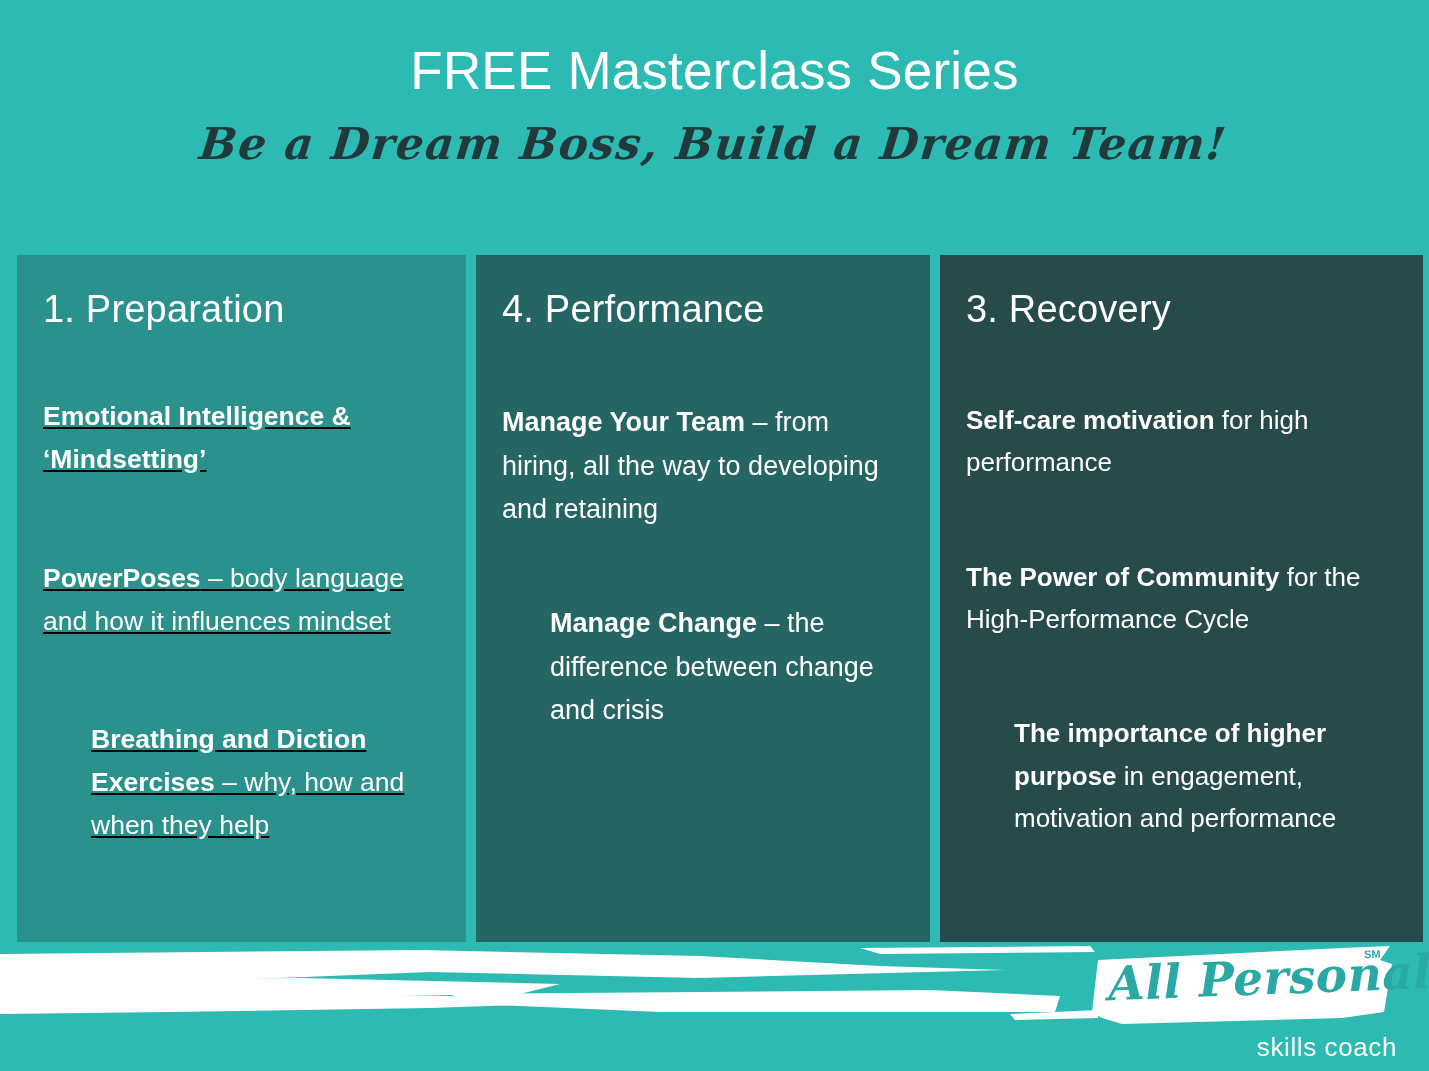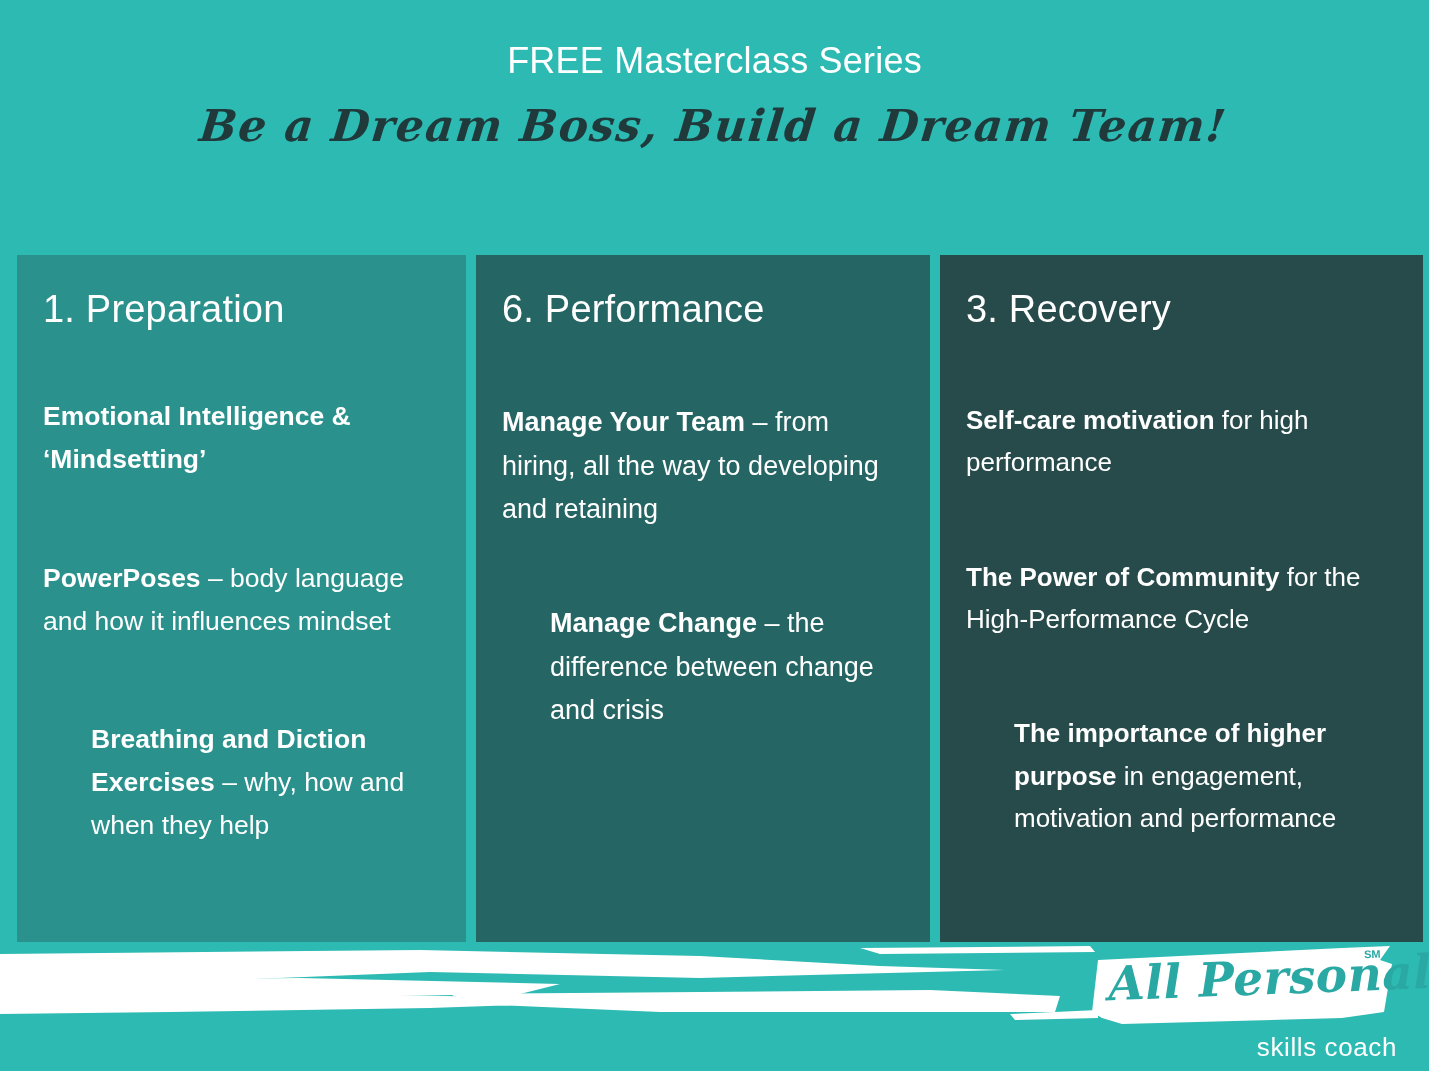--- a/index.html
+++ b/index.html
@@ -17,21 +17,21 @@
     overflow:hidden;
   }
 
   
   #header {
     position:absolute; left:0; top:0;
     width:1429px; height:252px;
     text-align:center;
   }
   #title {
-    font-size:36px;
+    font-size:53px;
     font-weight:400;
     color:#ffffff;
     letter-spacing:0.2px;
     padding-top:42px;
     line-height:1.08;
     font-stretch:condensed;
   }
   #subtitle {
     font-family:"DejaVu Serif", serif;
     font-style:italic;
@@ -75,21 +75,21 @@
     font-size:26.5px;
     line-height:1.62;
     margin-bottom:68px;
   }
   .col-2 .item { font-size:27px; }
   .col-3 .item { font-size:26px; line-height:1.63; }
   .item:last-child { margin-bottom:0;margin-left:48px; }
   .item b { font-weight:700; }
 
   
-  .col-1 .items { margin-top:64px; }
+  .col-1 .items { margin-top:64px;text-decoration:underline; }
   .col-2 .items { margin-top:70px; }
   .col-3 .items { margin-top:68px; }
   .col-1 .item { margin-bottom:76px; }
   .col-2 .item { margin-bottom:70px; }
   .col-3 .item { margin-bottom:72px; }
 
   
   #footer {
     position:absolute; left:0; top:942px;
     width:1429px; height:129px;
@@ -152,21 +152,21 @@
         <div class="item">
           <b>PowerPoses</b><span> – body language and how it influences mindset</span>
         </div>
         <div class="item">
           <b>Breathing and Diction Exercises</b><span> – why, how and when they help</span>
         </div>
       </div>
     </div>
 
     <div class="col col-2">
-      <div class="col-head">6. Performance</div>
+      <div class="col-head">4. Performance</div>
       <div class="items">
         <div class="item">
           <b>Manage Your Team</b><span> – from hiring, all the way to developing and retaining</span>
         </div>
         <div class="item">
           <b>Manage Change</b><span> – the difference between change and crisis</span>
         </div>
       </div>
     </div>
 

